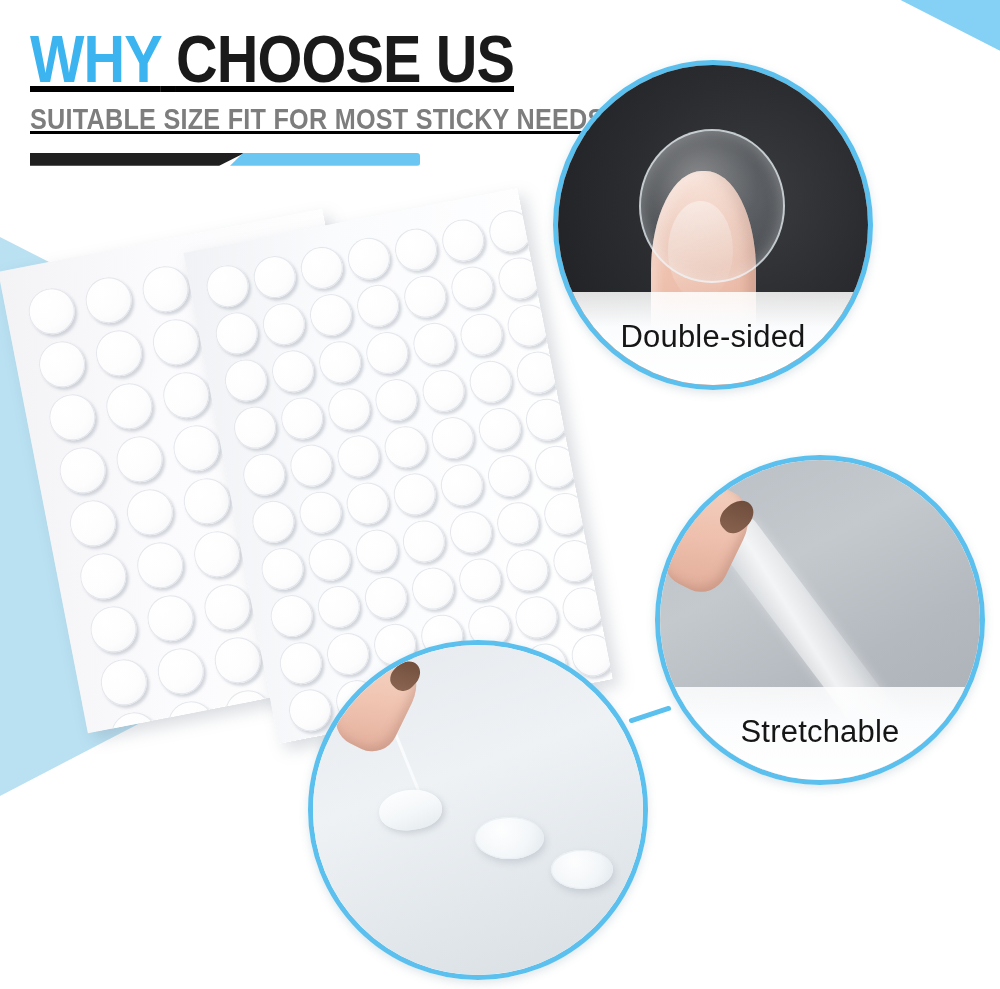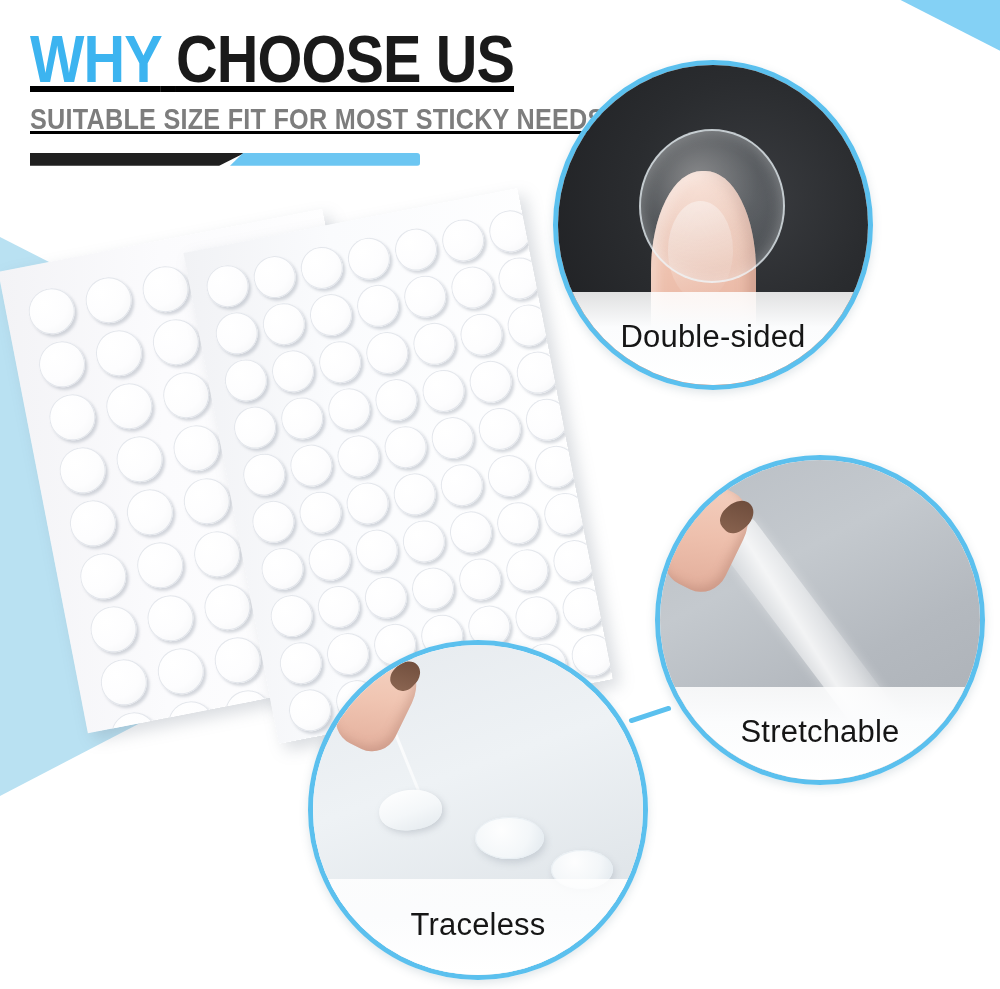--- a/index.html
+++ b/index.html
@@ -351,18 +351,15 @@
   <div class="callout" id="callout-trace">
     <div class="photo ph-light">
       <div class="peel-thread"></div>
       <div class="peel-finger">
         <div class="peel-nail"></div>
       </div>
       <div class="peeled-dot"></div>
       <div class="rest-dot" id="rest-dot-1"></div>
       <div class="rest-dot" id="rest-dot-2"></div>
     </div>
-    <div class="label-band">
-      <span class="label">Traceless</span>
-    </div>
   </div>
 
 </div>
 
 </body></html>

